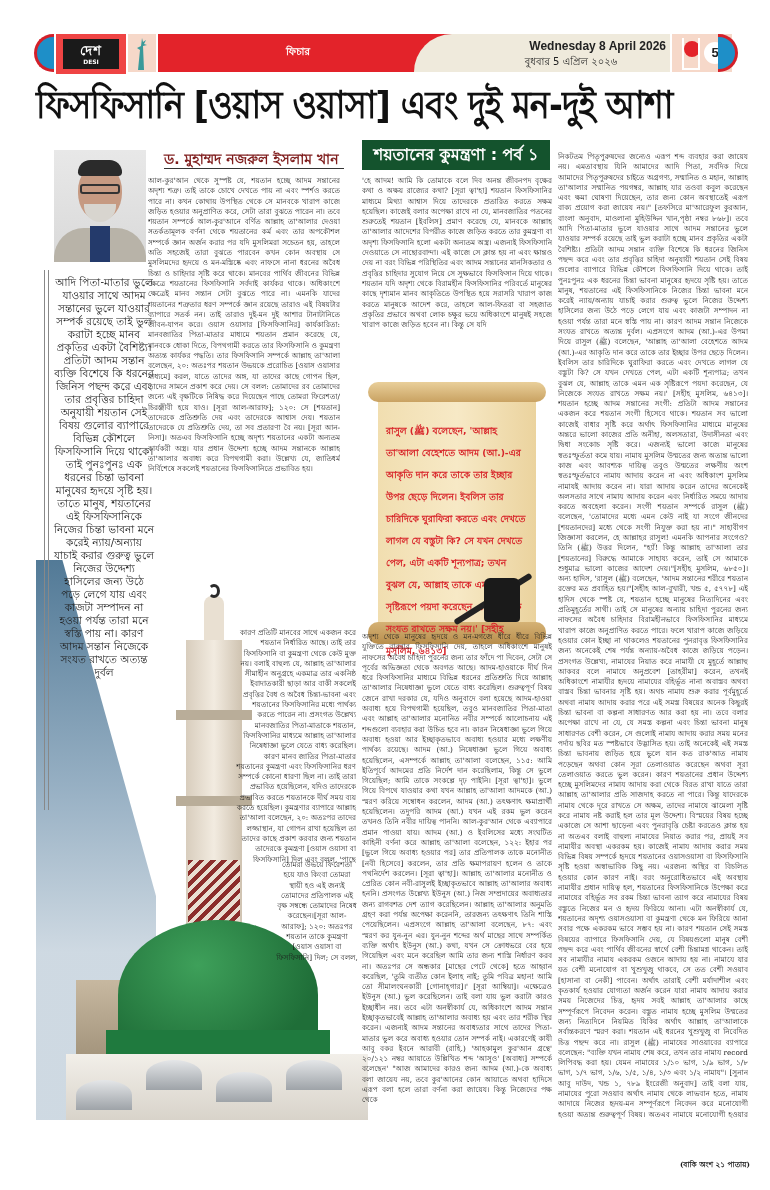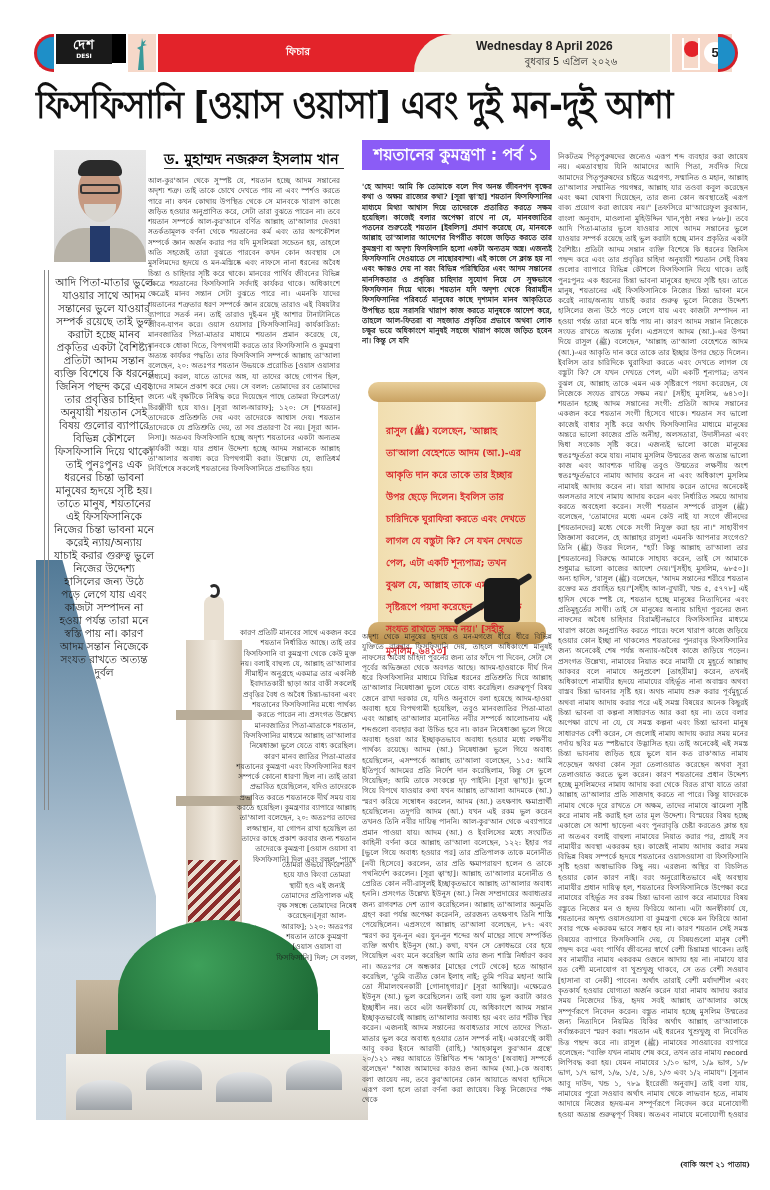--- a/index.html
+++ b/index.html
@@ -2,68 +2,68 @@
 <html><head>
 <meta charset="utf-8">
 <style>
   * { box-sizing: border-box; margin: 0; padding: 0; }
   html, body { width: 770px; height: 1190px; background: #ffffff; overflow: hidden; }
   body { position: relative; font-family: "DejaVu Serif", serif; color: #1a1a1a; }
 
   
   .band { position: absolute; left: 36px; top: 34px; width: 698px; height: 38px; }
   .band-cap-left { position: absolute; left: -2px; top: 0; width: 20px; height: 38px; border-radius: 20px 0 0 20px; background: #1e8fc8; border: 3px solid #d3202a; border-right: none; }
-  .band-logo { position: absolute; left: 20px; top: 0; width: 70px; height: 29px; background: #000000; display:flex; align-items:center; }
+  .band-logo { position: absolute; left: 20px; top: 0; width: 70px; height: 40px; background: #ef4444; display:flex; align-items:center; justify-content:center; }
   .logo-box { width: 56px; height: 30px; background: #1a1a1a; color: #fff; font-family: "DejaVu Sans", sans-serif; font-weight: bold; font-size: 13px; display:flex; flex-direction:column; align-items:center; justify-content:center; line-height: 1; letter-spacing: 1px; }
   .logo-box small { font-size: 6px; letter-spacing: 0; margin-top: 2px; }
   .band-liberty { position: absolute; left: 92px; top: 0; width: 28px; height: 38px; background: #f6d8c9; display:flex; align-items:center; justify-content:center; }
   .band-red { position: absolute; left: 122px; top: 0; width: 320px; height: 38px; background: #e3232a; }
   .band-cream { position: absolute; left: 378px; top: 0; width: 256px; height: 38px; background: #efeadc; border-radius: 70px 0 0 0; }
   .band-cream::before { content:""; position:absolute; left:-2px; top:0; width:70px; height:38px; }
   .section-label { position: absolute; left: 250px; top: 10px; color: #fff; font-family: "DejaVu Sans", sans-serif; font-weight: bold; font-size: 10px; }
-  .date-en { position: absolute; left: 440px; top: 5px; width: 190px; text-align: left; font-family: "Liberation Sans", sans-serif; font-weight: bold; font-size: 12px; color: #222; }
+  .date-en { position: absolute; left: 440px; top: 5px; width: 190px; text-align: right; font-family: "Liberation Sans", sans-serif; font-weight: bold; font-size: 12px; color: #222; }
   .date-bn { position: absolute; left: 440px; top: 20px; width: 190px; text-align: center; font-family: "DejaVu Sans", sans-serif; font-size: 10px; color: #222; }
   .band-page { position: absolute; left: 636px; top: 0; width: 60px; height: 38px; background: #f6d8c9; }
   .wicket { position: absolute; left: 10px; top: 4px; width: 18px; height: 32px; border: 2px solid #fff; border-top: none; }
   .wicket-ball { position: absolute; left: 12px; top: 7px; width: 16px; height: 16px; border-radius: 50%; background: #e3232a; }
   .page-num { position: absolute; left: 32px; top: 8px; width: 22px; height: 22px; border-radius: 50%; background: #fff; text-align: center; font-family: "Liberation Sans", sans-serif; font-weight: bold; font-size: 13px; line-height: 22px; color: #222; }
   .band-cap-right { position: absolute; right: -4px; top: 0; width: 20px; height: 38px; border-radius: 0 20px 20px 0; background: #1e8fc8; border: 3px solid #d3202a; border-left: none; }
 
   
   .headline { position: absolute; left: 36px; top: 80px; width: 700px; font-family: "DejaVu Sans", sans-serif; font-weight: bold; font-size: 38px; line-height: 50px; letter-spacing: -1px; color: #111; white-space: nowrap; transform: scaleX(0.88); transform-origin: left; }
 
   
   .author-photo { position: absolute; left: 54px; top: 150px; width: 92px; height: 112px; background: linear-gradient(180deg,#e8e8e8 0%,#d9d9d9 100%); overflow: hidden; }
   .photo-face { position:absolute; left: 24px; top: 14px; width: 44px; height: 56px; border-radius: 48%; background: #c69a82; }
   .photo-hair { position:absolute; left: 24px; top: 10px; width: 44px; height: 16px; border-radius: 20px 20px 6px 6px; background: #2b2b2b; }
   .photo-glasses { position:absolute; left: 26px; top: 34px; width: 40px; height: 10px; border: 2px solid #333; border-radius: 3px; }
   .photo-beard { position:absolute; left: 30px; top: 54px; width: 32px; height: 18px; border-radius: 0 0 16px 16px; background: #d8d5cf; }
   .photo-suit { position:absolute; left: 0; top: 78px; width: 92px; height: 40px; background: #b8b3a8; border-radius: 30px 30px 0 0; }
   .photo-shirt { position:absolute; left: 36px; top: 76px; width: 20px; height: 40px; background: #243a6b; }
-  .author-name { position: absolute; left: 164px; top: 148px; font-family: "DejaVu Sans", sans-serif; font-weight: bold; font-size: 14px; color: #000000; }
+  .author-name { position: absolute; left: 164px; top: 148px; font-family: "DejaVu Sans", sans-serif; font-weight: bold; font-size: 14px; color: #7f1d1d; }
   .author-rule { position: absolute; left: 164px; top: 168px; width: 180px; height: 1px; background: #333; }
 
   
   .txt { position: absolute; font-size: 7.3px; line-height: 10.3px; text-align: justify; color: #1c1c1c; font-family: "DejaVu Serif", serif; overflow: hidden; }
   .col-intro { left: 148px; top: 176px; width: 192px; height: 432px; }
   .col-minaret { left: 236px; top: 628px; width: 120px; height: 248px; text-align: right; }
   .col-minaret2 { left: 270px; top: 860px; width: 82px; height: 120px; text-align: center; margin-left: 6px; }
   .col-mid { left: 362px; top: 152px; width: 190px; }
   .col-mid-top { top: 158px; height: 222px; }
   .col-mid-bottom { top: 632px; height: 484px; }
   .col-right { left: 558px; top: 152px; width: 190px; height: 968px; }
 
   
   .pull-rule1 { position:absolute; left: 44px; top: 270px; width: 1px; height: 540px; background:#888; }
   .pull-rule2 { position:absolute; left: 48px; top: 270px; width: 1px; height: 540px; background:#888; }
   .pull-quote { position: absolute; left: 54px; top: 276px; width: 100px; font-size: 10.5px; line-height: 13px; text-align: center; color: #222; font-family: "DejaVu Serif", serif; }
 
   
-  .series-banner { position: absolute; left: 362px; top: 140px; width: 188px; height: 30px; background: #8b5cf6; color: #fff; font-family: "DejaVu Sans", sans-serif; font-weight: bold; font-size: 16px; line-height: 30px; text-align: center; }
-  .col-mid-top { top: 182px; font-weight: bold; }
+  .series-banner { position: absolute; left: 362px; top: 140px; width: 188px; height: 30px; background: #14532d; color: #fff; font-family: "DejaVu Sans", sans-serif; font-weight: bold; font-size: 16px; line-height: 30px; text-align: center; }
+  .col-mid-top { top: 176px; }
 
   
   .scroll { position: absolute; left: 368px; top: 382px; width: 178px; height: 266px; }
   .scroll-top { position:absolute; left:0; top:0; width:178px; height:20px; border-radius: 10px; background: linear-gradient(180deg,#e9cf9a,#c9a262); }
   .scroll-body { position:absolute; left:10px; top:10px; width:158px; height:240px; background: linear-gradient(90deg,#f1deb0,#f7e9c6 50%,#ebd39e); }
   .scroll-bottom { position:absolute; left:0; top:240px; width:178px; height:22px; border-radius: 10px; background: linear-gradient(180deg,#d5b275,#b88e4d); }
   .scroll-text { position:absolute; left:18px; top:38px; width:142px; font-family: "DejaVu Sans", sans-serif; font-weight: bold; font-size: 9.2px; line-height: 22px; color: #d8252a; }
   .inkpot { position:absolute; left:116px; top:196px; width:36px; height:44px; background:#1a1a1a; border-radius: 6px 6px 4px 4px; }
   .quill { position:absolute; left:80px; top:214px; width:90px; height:6px; background:#222; transform: rotate(-32deg); border-radius: 3px; }
 

